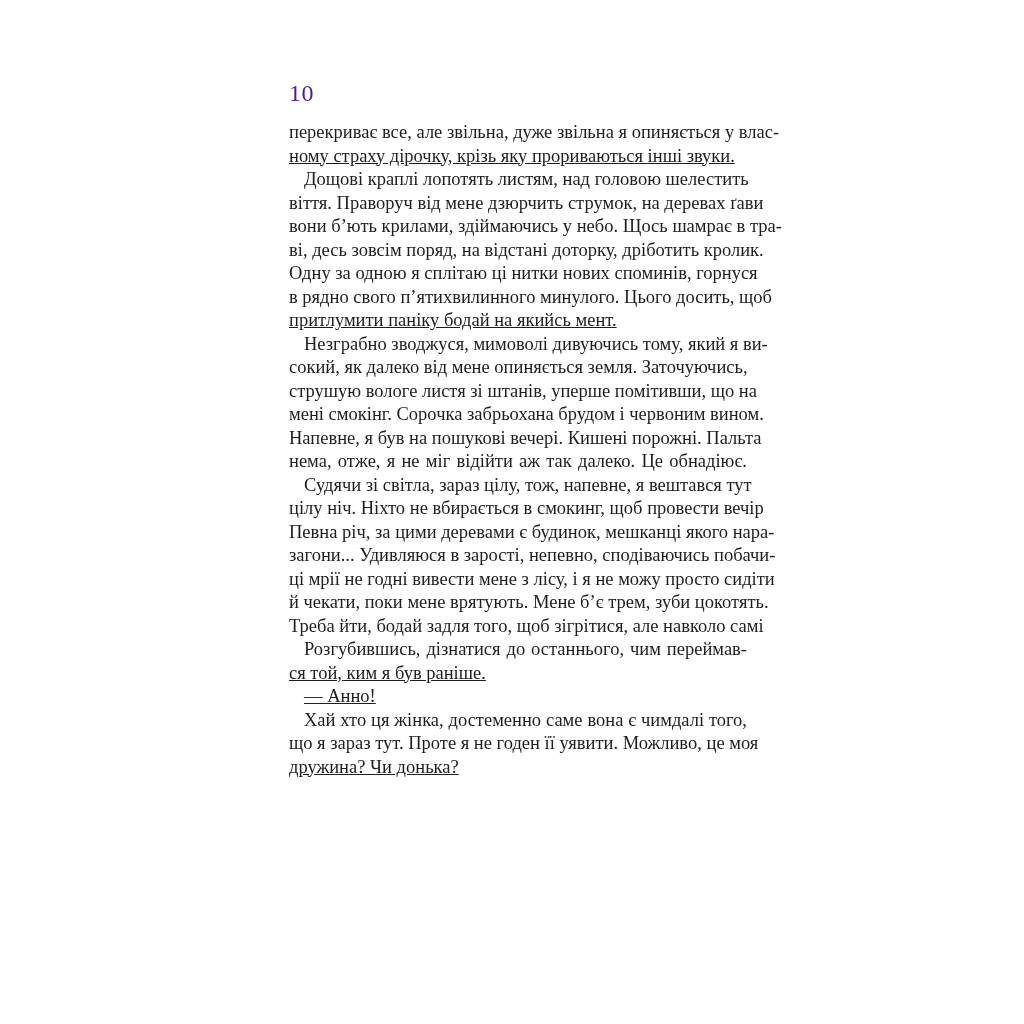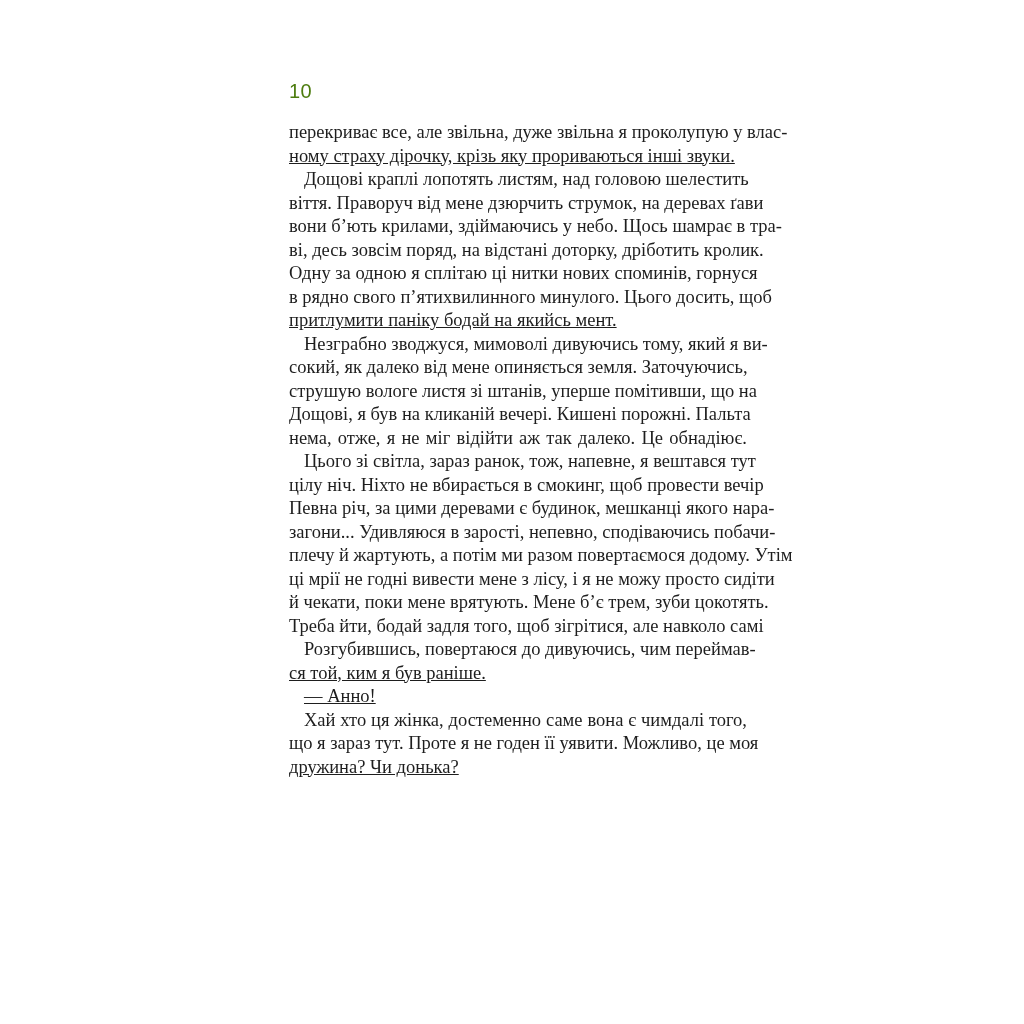--- a/index.html
+++ b/index.html
@@ -16,23 +16,23 @@
     .page {
       position: absolute;
       left: 0; top: 0;
       width: 1024px; height: 1024px;
       background: #ffffff;
     }
     .page-number {
       position: absolute;
       left: 289px;
       top: 80px;
-      font-family: Liberation Sans, sans-serif;
-      font-size: 20px;
-      color: #4d7c0f;
+      font-family: Liberation Serif, serif;
+      font-size: 24px;
+      color: #4c1d95;
       letter-spacing: 0.5px;
     }
     .text-block {
       position: absolute;
       left: 289px;
       top: 121px;
       width: 458px;
       font-family: "Liberation Serif", serif;
       font-size: 18.5px;
       line-height: 23.5px;
@@ -55,55 +55,55 @@
   </style>
 </head>
 <body>
 
 <div class="page">
   <div class="page-number">10</div>
 
   <div class="text-block">
 
     <div>
-      <span class="line">перекриває все, але звільна, дуже звільна я проколупую у влас-</span>
+      <span class="line">перекриває все, але звільна, дуже звільна я опиняється у влас-</span>
       <span class="line last">ному страху дірочку, крізь яку прориваються інші звуки.</span>
     </div>
 
     <div>
       <span class="line indent">Дощові краплі лопотять листям, над головою шелестить</span>
       <span class="line">віття. Праворуч від мене дзюрчить струмок, на деревах ґави</span>
       <span class="line">вони б’ють крилами, здіймаючись у небо. Щось шамрає в тра-</span>
       <span class="line">ві, десь зовсім поряд, на відстані доторку, дріботить кролик.</span>
       <span class="line">Одну за одною я сплітаю ці нитки нових споминів, горнуся</span>
       <span class="line">в рядно свого п’ятихвилинного минулого. Цього досить, щоб</span>
       <span class="line last">притлумити паніку бодай на якийсь мент.</span>
     </div>
 
     <div>
       <span class="line indent">Незграбно зводжуся, мимоволі дивуючись тому, який я ви-</span>
       <span class="line">сокий, як далеко від мене опиняється земля. Заточуючись,</span>
       <span class="line">струшую вологе листя зі штанів, уперше помітивши, що на</span>
-      <span class="line">Дощові, я був на кликаній вечері. Кишені порожні. Пальта</span>
+      <span class="line">мені смокінг. Сорочка забрьохана брудом і червоним вином.</span>
+      <span class="line">Напевне, я був на пошукові вечері. Кишені порожні. Пальта</span>
       <span class="line">нема, отже, я не міг відійти аж так далеко. Це обнадіює.</span>
     </div>
 
     <div>
-      <span class="line indent">Цього зі світла, зараз ранок, тож, напевне, я вештався тут</span>
+      <span class="line indent">Судячи зі світла, зараз цілу, тож, напевне, я вештався тут</span>
       <span class="line">цілу ніч. Ніхто не вбирається в смокинг, щоб провести вечір</span>
       <span class="line">Певна річ, за цими деревами є будинок, мешканці якого нара-</span>
       <span class="line">загони... Удивляюся в зарості, непевно, сподіваючись побачи-</span>
-      <span class="line">плечу й жартують, а потім ми разом повертаємося додому. Утім</span>
       <span class="line">ці мрії не годні вивести мене з лісу, і я не можу просто сидіти</span>
       <span class="line">й чекати, поки мене врятують. Мене б’є трем, зуби цокотять.</span>
       <span class="line">Треба йти, бодай задля того, щоб зігрітися, але навколо самі</span>
     </div>
 
     <div>
-      <span class="line indent">Розгубившись, повертаюся до дивуючись, чим переймав-</span>
+      <span class="line indent">Розгубившись, дізнатися до останнього, чим переймав-</span>
       <span class="line last">ся той, ким я був раніше.</span>
     </div>
 
     <div>
       <span class="line indent last">— Анно!</span>
     </div>
 
     <div>
       <span class="line indent">Хай хто ця жінка, достеменно саме вона є чимдалі того,</span>
       <span class="line">що я зараз тут. Проте я не годен її уявити. Можливо, це моя</span>

